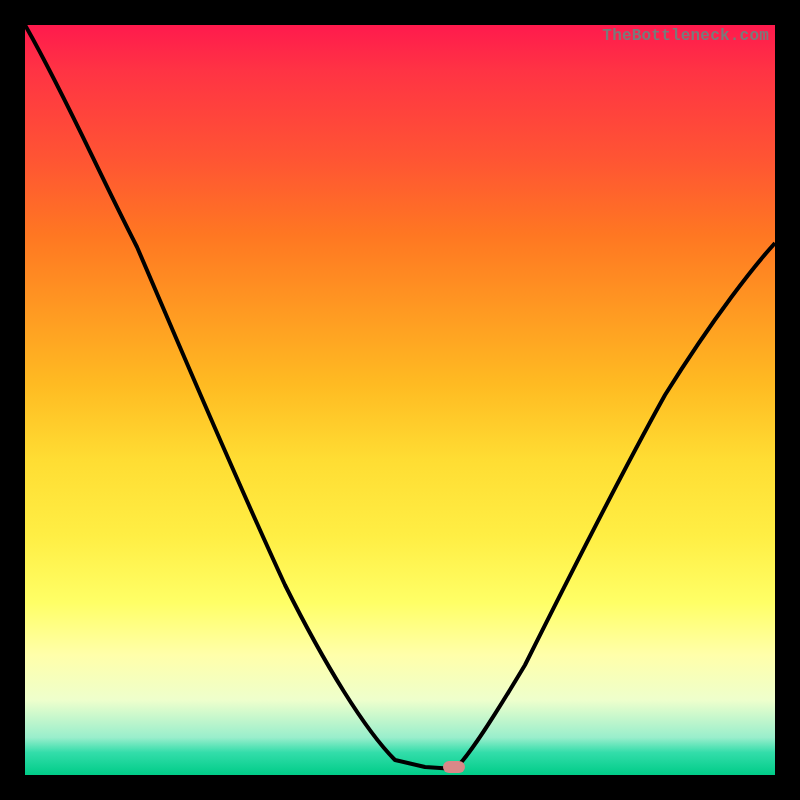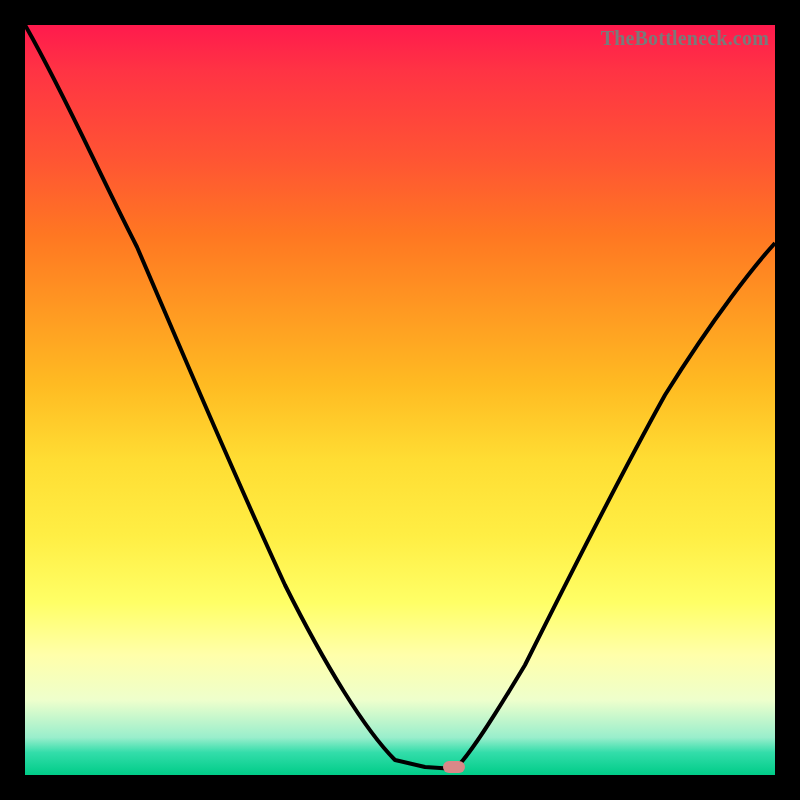--- a/index.html
+++ b/index.html
@@ -30,22 +30,22 @@
       #eeffcc 90%,
       #99eecc 95%,
       #33ddaa 97%,
       #00cc88 100%
     );
   }
   .watermark {
     position: absolute;
     top: 2px;
     right: 6px;
-    font-family: Liberation Serif, serif;
-    font-size: 20px;
+    font-family: Liberation Mono, monospace;
+    font-size: 16px;
     font-weight: bold;
     color: #7a7a7a;
     letter-spacing: 0.2px;
     margin-left: 40px;
   }
   svg.curve {
     position: absolute;
     left: 0; top: 0;
     width: 750px; height: 750px;
   }

